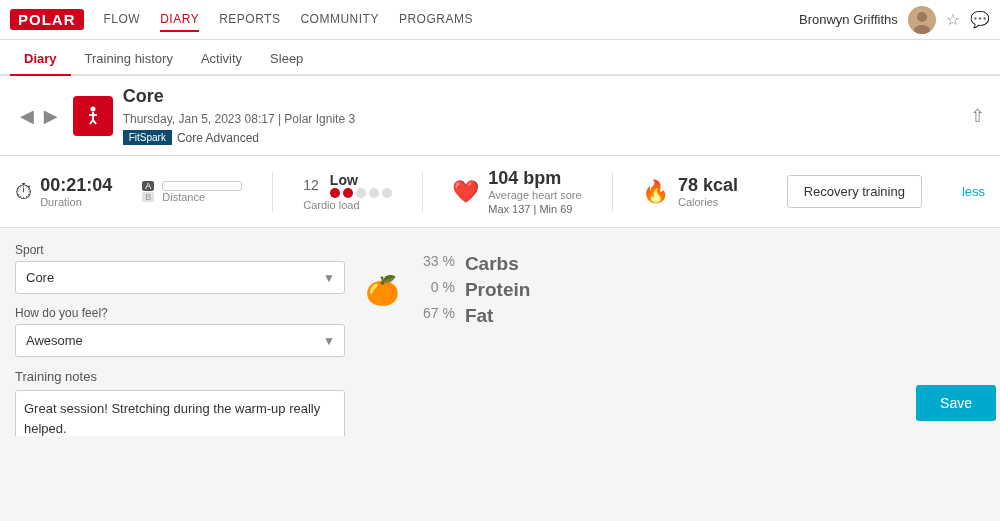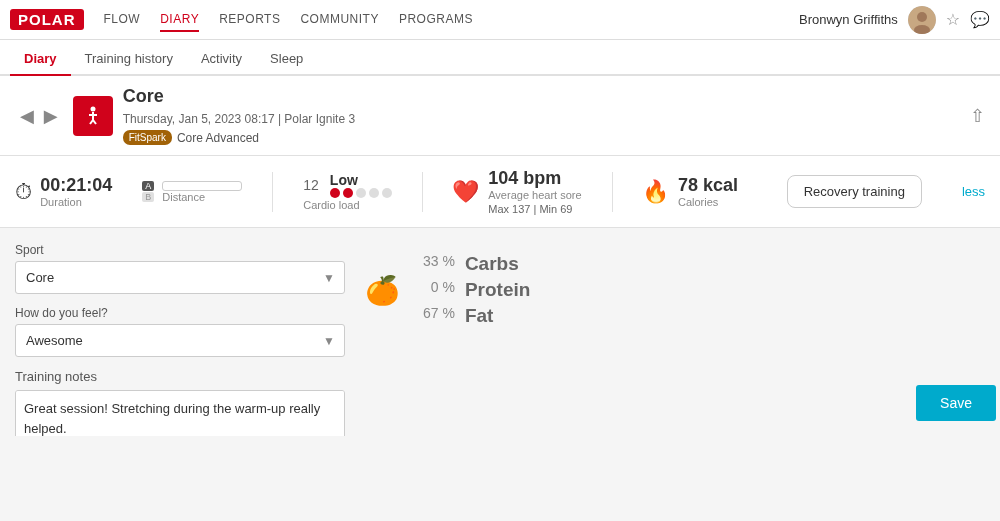--- a/index.html
+++ b/index.html
@@ -121,25 +121,25 @@
       align-items: center;
       justify-content: center;
       margin: 0 10px;
       color: white;
       font-size: 20px;
     }
     .workout-info { flex: 1; }
     .workout-title { font-size: 18px; font-weight: bold; color: #333; }
     .workout-subtitle { font-size: 12px; color: #666; margin-top: 2px; }
     .workout-badge {
-      background: #a16207;
+      background: #0c4a6e;
       color: #fff;
       font-size: 10px;
       padding: 2px 6px;
-      border-radius: 7px;
+      border-radius: 0;
       margin-right: 5px;
     }
     .workout-advanced { font-size: 12px; color: #555; }
     .share-icon { font-size: 18px; color: #888; cursor: pointer; }
 
     
     .stats-bar {
       background: #fff;
       display: flex;
       align-items: center;
@@ -163,21 +163,21 @@
     .dot.filled { background: #d0021b; }
     .cardio-label { font-size: 11px; color: #888; margin-top: 1px; }
     .cardio-number { font-size: 14px; color: #666; margin-right: 5px; }
 
     
     .recovery-btn {
       margin-left: auto;
       border: 1px solid #ccc;
       background: #fff;
       padding: 8px 16px;
-      border-radius: 8px;
+      border-radius: 3px;
       cursor: pointer;
       font-size: 13px;
       color: #333;
     }
     .less-link { color: #00aacc; font-size: 13px; cursor: pointer; margin-left: 10px; text-decoration: none; }
 
     
     .main-content {
       display: flex;
       background: #f5f5f5;

